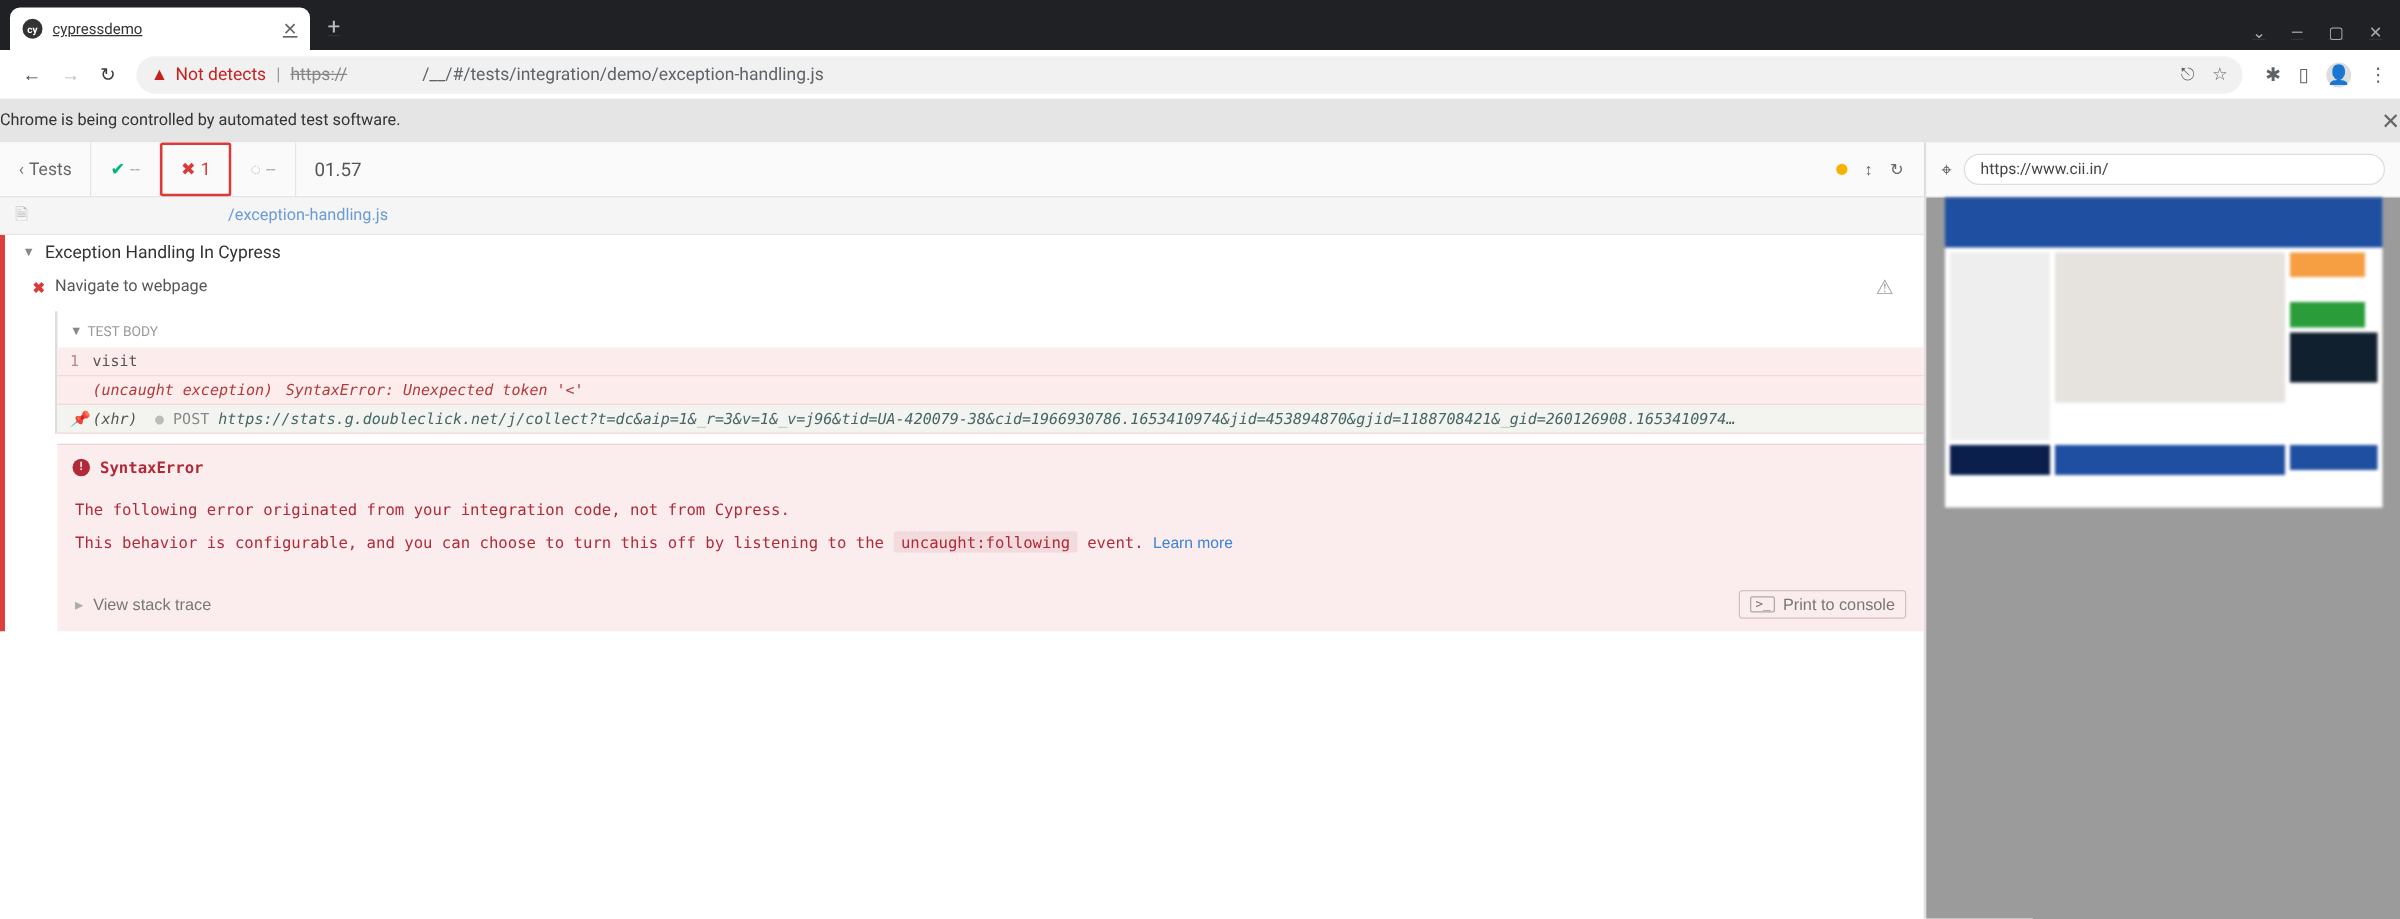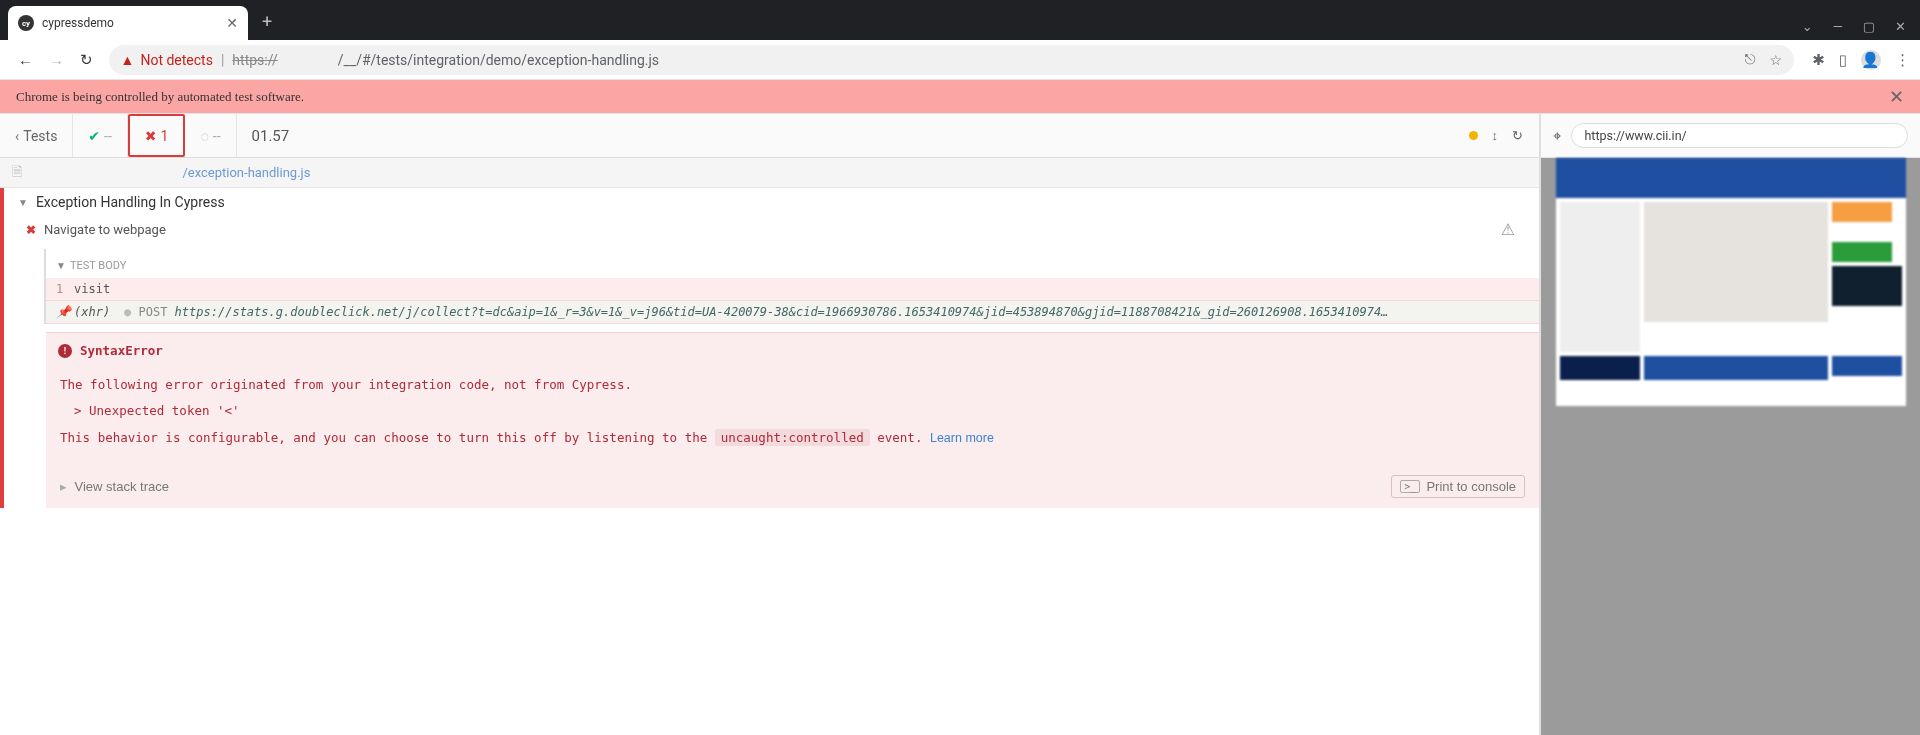--- a/index.html
+++ b/index.html
@@ -1,19 +1,19 @@
 <!DOCTYPE html>
 <html><head>
 <meta charset="utf-8">
 <style>
   * { box-sizing: border-box; margin: 0; padding: 0; }
   body { font-family: -apple-system, BlinkMacSystemFont, "Segoe UI", Roboto, Arial, sans-serif; font-size: 13px; color: #333; background: #fff; width: 1920px; height: 735px; overflow: hidden; }
 
   
-  .browser-top { background: #202124; height: 40px; display: flex; align-items: flex-end; }
+  .browser-top { background: #202124; height: 40px; display: flex; align-items: flex-end; text-decoration: underline; }
   .tab { background: #fff; width: 240px; height: 34px; border-radius: 8px 8px 0 0; display: flex; align-items: center; padding: 0 10px; margin-left: 8px; position: relative; }
   .tab-favicon { width: 16px; height: 16px; background: #333; border-radius: 50%; display: flex; align-items: center; justify-content: center; color: #fff; font-size: 8px; font-weight: bold; margin-right: 8px; }
   .tab-title { flex: 1; font-size: 12px; color: #333; overflow: hidden; white-space: nowrap; }
   .tab-close { color: #666; font-size: 14px; cursor: pointer; }
   .new-tab { color: #bbb; font-size: 18px; margin-left: 14px; margin-bottom: 8px; cursor: pointer; }
   .browser-top-right { margin-left: auto; display: flex; align-items: center; gap: 20px; padding-right: 14px; color: #aaa; margin-bottom: 6px; }
   .browser-top-right .ico { font-size: 13px; cursor: pointer; }
 
   
   .urlbar-row { height: 40px; background: #fff; display: flex; align-items: center; padding: 0 10px; border-bottom: 1px solid #e3e3e3; }
@@ -24,21 +24,21 @@
   .omnibox .sec .warn { color: #c5221f; }
   .omnibox .divider { color: #999; margin: 0 8px; }
   .omni-proto { color: #888; text-decoration: line-through; }
   .omni-host-pad { display:inline-block; width:60px; }
   .omni-path { color: #5f6368; text-align: right; }
   .omnibox-right { margin-left: auto; display: flex; align-items: center; gap: 14px; color: #5f6368; }
   .toolbar-right { display: flex; align-items: center; gap: 14px; color: #5f6368; padding-left: 10px; }
   .toolbar-right .ico { font-size: 15px; cursor: pointer; }
 
   
-  .auto-banner { height: 34px; display: flex; align-items: center; padding: 0 16px; font-size: 13px; color: #333; border-bottom: 1px solid #e3e3e3; background: #fca5a5; font-family: Liberation Serif, serif; }
+  .auto-banner { height: 34px; display: flex; align-items: center; padding: 0 0; font-size: 13px; color: #333; border-bottom: 1px solid #e3e3e3; background: #e5e5e5; }
   .auto-banner .close { margin-left: auto; font-size: 18px; color: #666; cursor: pointer; }
 
   .main { display: flex; height: calc(735px - 40px - 40px - 34px); }
   
   .runner { flex: 1; display: flex; flex-direction: column; border-right: 1px solid #ddd; background: #fff; min-width:0; }
 
   .runner-header { height: 44px; display: flex; align-items: center; border-bottom: 1px solid #ddd; background: #fafafa; }
   .rh-cell { height: 100%; display: flex; align-items: center; justify-content: center; padding: 0 15px; border-right: 1px solid #e5e5e5; font-size: 14px; }
   .rh-tests { color: #666; cursor: pointer; }
   .rh-tests .chev { margin-right: 4px; color:#777; }
@@ -216,38 +216,42 @@
           <div class="test-body-box">
             <div class="tb-header">
               <span class="caret">▼</span>
               <span>TEST BODY</span>
             </div>
             <div class="commands">
               <div class="cmd-row">
                 <span class="cmd-num">1</span>
                 <span class="cmd-name">visit</span>
               </div>
+              <div class="cmd-row cmd-uncaught">
+                <span class="cmd-num"></span>
+                <span class="cmd-name">(uncaught exception)</span>
+                <span class="cmd-body">SyntaxError: Unexpected token '&lt;'</span>
+              </div>
               <div class="cmd-row cmd-xhr">
                 <span class="cmd-num pin">📌</span>
                 <span class="cmd-name" style="width:50px">(xhr)</span>
                 <span class="cmd-body"><span class="dot">●</span> <span class="method">POST</span> <span>https://stats.g.doubleclick.net/j/collect?t=dc&amp;aip=1&amp;_r=3&amp;v=1&amp;_v=j96&amp;tid=UA-420079-38&amp;cid=1966930786.1653410974&amp;jid=453894870&amp;gjid=1188708421&amp;_gid=260126908.1653410974…</span></span>
               </div>
             </div>
           </div>
 
           <div class="error-block">
             <div class="err-head">
               <span class="eico">!</span>
               <span>SyntaxError</span>
             </div>
             <div class="err-body">
               <div>The following error originated from your integration code, not from Cypress.</div>
-              <div class="quote">&gt; Unexpected token '&lt;'</div>
               <div>
-                <span>This behavior is configurable, and you can choose to turn this off by listening to the </span><span class="code-pill">uncaught:controlled</span><span> event. </span><span class="learn">Learn more</span>
+                <span>This behavior is configurable, and you can choose to turn this off by listening to the </span><span class="code-pill">uncaught:following</span><span> event. </span><span class="learn">Learn more</span>
               </div>
             </div>
             <div class="err-footer">
               <span class="chev">▸</span>
               <span>View stack trace</span>
               <span class="print">
                 <span style="font-family:monospace;border:1px solid #aaa;padding:0 3px;border-radius:2px;font-size:10px;">&gt;_</span>
                 <span>Print to console</span>
               </span>
             </div>

